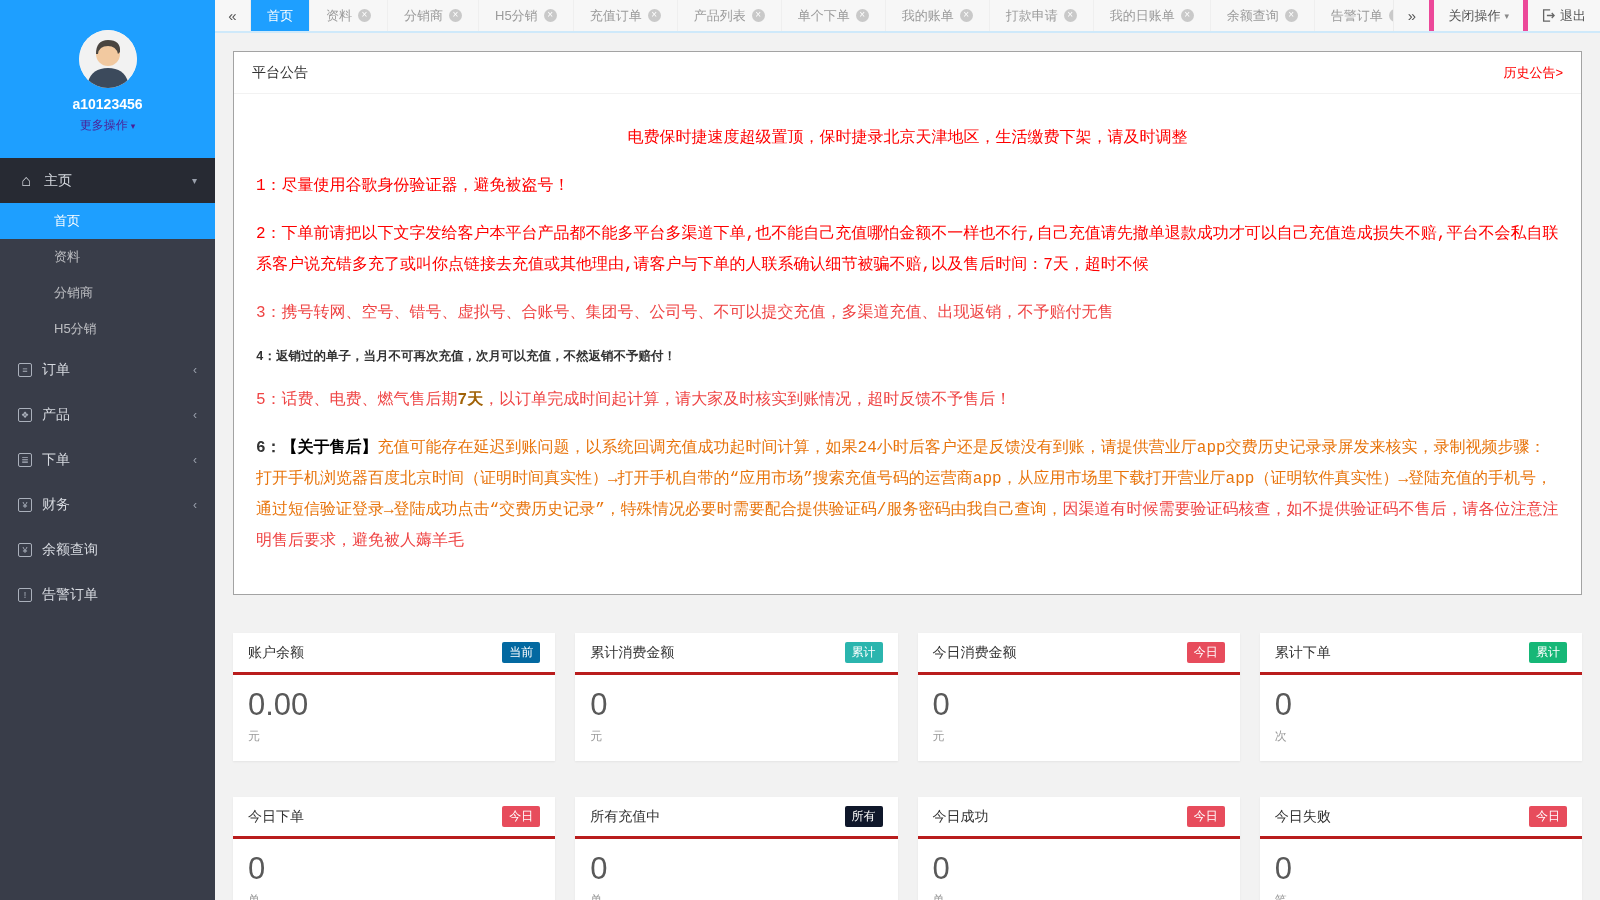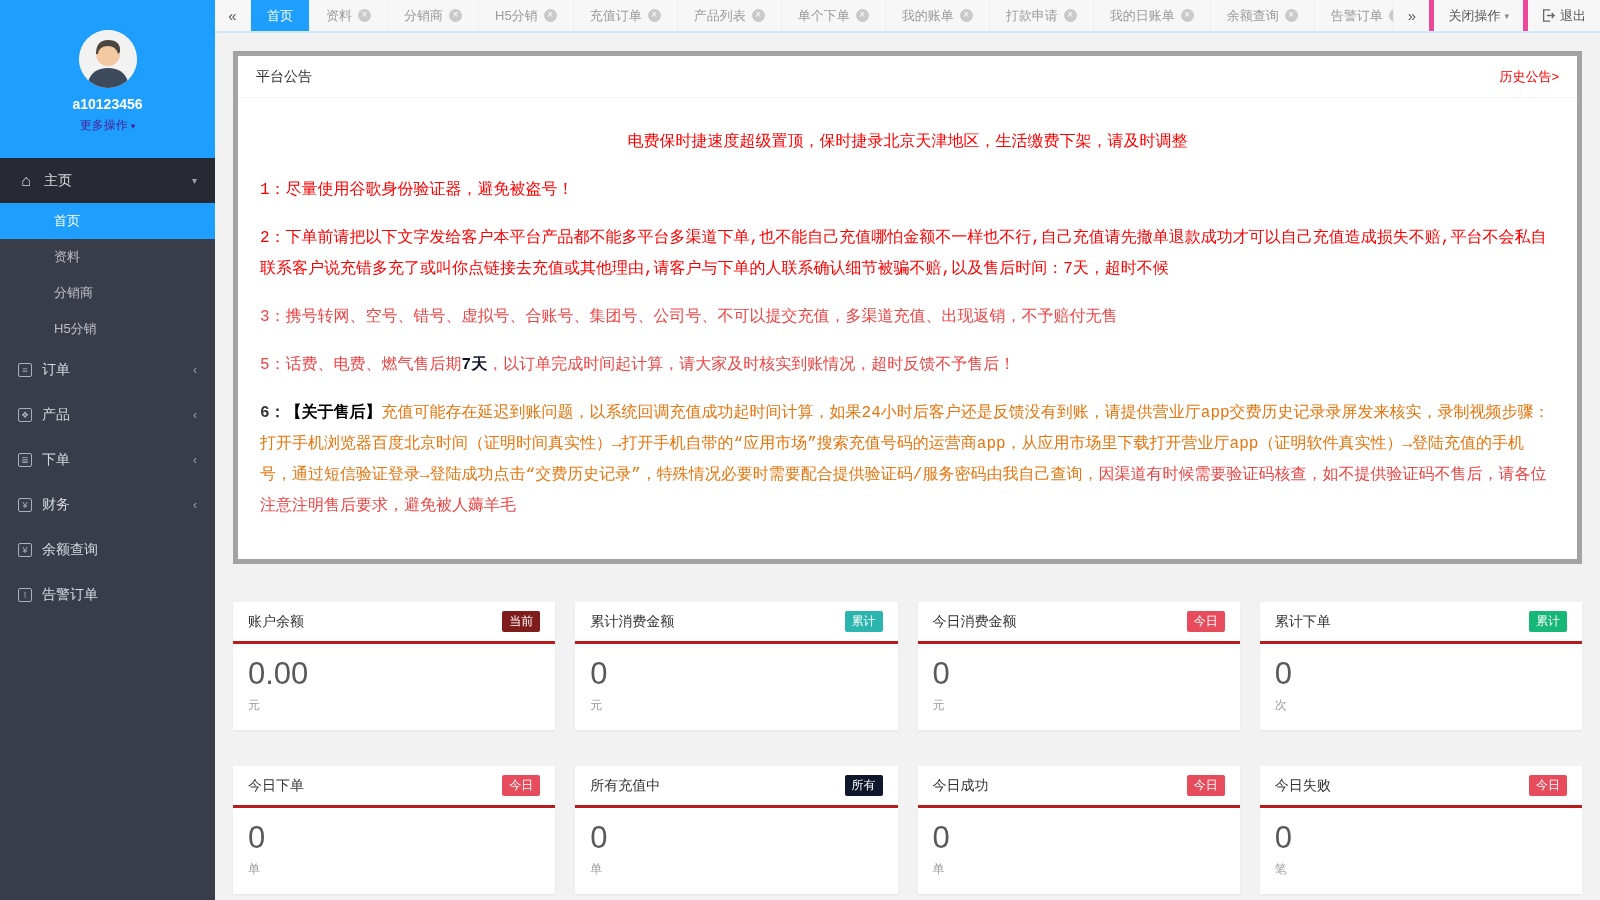--- a/index.html
+++ b/index.html
@@ -32,30 +32,30 @@
   .tab { display:flex; align-items:center; padding:0 16px; font-size:13px; color:#9b9b9b; border-right:1px solid #efefef; cursor:pointer; white-space:nowrap; }
   .tab.active { background:var(--accent,#1E9FFF); color:#fff; }
   .tab-close { display:inline-block; width:13px; height:13px; border-radius:50%; background:#c9c9c9; color:#fff; font-size:10px; line-height:12px; text-align:center; margin-left:6px; }
   .tab-op { display:flex; align-items:center; padding:0 14px; font-size:13px; color:#555; border-left:5px solid #ec4899; cursor:pointer; white-space:nowrap; }
   .tab-op .caret { font-size:9px; margin-left:4px; color:#888; }
   .tab-op svg { margin-right:5px; }
 
   .content { flex:1; padding:18px; overflow:hidden; background:#f2f2f2; }
 
   
-  .panel { background:#fff; border:5px solid #a3a3a3; }
+  .panel { background:#fff; border:1px solid #a3a3a3; }
   .panel-head { height:42px; display:flex; align-items:center; justify-content:space-between; padding:0 18px; border-bottom:1px solid #f2f2f2; }
   .panel-title { font-size:14px; color:#333; }
   .history { font-size:13px; color:#f00; text-decoration:none; cursor:pointer; }
   .panel-body { padding:12px 22px 20px; }
   .ann-line { font-size:16px; line-height:31px; margin:17px 0; color:#333;font-family:Liberation Mono, monospace; }
   .ann-line.center { text-align:center; }
   .ann-line.small { font-size:12.5px; line-height:22px; font-weight:bold; }
   .seg-red { color:#FF0000; }
-  .seg-red-bold { color:#0f172a; font-weight:bold; }
+  .seg-red-bold { color:#a16207; font-weight:bold; }
   .seg-black { color:#ef4444; }
   .seg-black-bold { color:#333; font-weight:bold; }
   .seg-orange { color:#E8740C; }
   .seg-orange-bold { color:#000000; font-weight:bold; }
 
   
   .stats { margin-top:38px; display:grid; grid-template-columns:repeat(4,1fr); column-gap:20px; row-gap:36px; }
   .card { background:#fff; box-shadow:0 1px 2px rgba(0,0,0,.06); }
   .card-head { height:42px; display:flex; align-items:center; justify-content:space-between; padding:0 15px; border-bottom:3px solid #b91c1c; }
   .card-title { font-size:14px; color:#333; }
@@ -202,29 +202,30 @@
       <div class="panel">
         <div class="panel-head">
           <span class="panel-title">平台公告</span>
           <a class="history">历史公告&gt;</a>
         </div>
         <div class="panel-body" id="annBody">
             <div class="ann-line center"><span class="seg-red">电费保时捷速度超级置顶，保时捷录北京天津地区，生活缴费下架，请及时调整</span></div>
             <div class="ann-line"><span class="seg-red">1：尽量使用谷歌身份验证器，避免被盗号！</span></div>
             <div class="ann-line"><span class="seg-red">2：下单前请把以下文字发给客户本平台产品都不能多平台多渠道下单,也不能自己充值哪怕金额不一样也不行,自己充值请先撤单退款成功才可以自己充值造成损失不赔,平台不会私自联系客户说充错多充了或叫你点链接去充值或其他理由,请客户与下单的人联系确认细节被骗不赔,以及售后时间：7天，超时不候</span></div>
             <div class="ann-line"><span class="seg-black">3：携号转网、空号、错号、虚拟号、合账号、集团号、公司号、不可以提交充值，多渠道充值、出现返销，不予赔付无售</span></div>
+            <div class="ann-line small"><span class="seg-black-bold">4：返销过的单子，当月不可再次充值，次月可以充值，不然返销不予赔付！</span></div>
             <div class="ann-line"><span class="seg-black">5：话费、电费、燃气售后期</span><span class="seg-red-bold">7天</span><span class="seg-black">，以订单完成时间起计算，请大家及时核实到账情况，超时反馈不予售后！</span></div>
             <div class="ann-line"><span class="seg-black-bold">6：</span><span class="seg-orange-bold">【关于售后】</span><span class="seg-orange">充值可能存在延迟到账问题，以系统回调充值成功起时间计算，如果24小时后客户还是反馈没有到账，请提供营业厅app交费历史记录录屏发来核实，录制视频步骤：打开手机浏览器百度北京时间（证明时间真实性）→打开手机自带的“应用市场”搜索充值号码的运营商app，从应用市场里下载打开营业厅app（证明软件真实性）→登陆充值的手机号，通过短信验证登录→登陆成功点击“交费历史记录”，特殊情况必要时需要配合提供验证码/服务密码由我自己查询，</span><span class="seg-black">因渠道有时候需要验证码核查，如不提供验证码不售后，请各位注意注明售后要求，避免被人薅羊毛</span></div>
           </div>
       </div>
       <div class="stats" id="statsGrid">
           <div class="card">
             <div class="card-head">
               <span class="card-title">账户余额</span>
-              <span class="badge" style="background: #7f1d1d;">当前</span>
+              <span class="badge" style="background: #0369a1;">当前</span>
             </div>
             <div class="card-body">
               <div class="card-value">0.00</div>
               <div class="card-unit">元</div>
             </div>
           </div>
           <div class="card">
             <div class="card-head">
               <span class="card-title">累计消费金额</span>
               <span class="badge" style="background: rgb(43, 181, 174);">累计</span>

